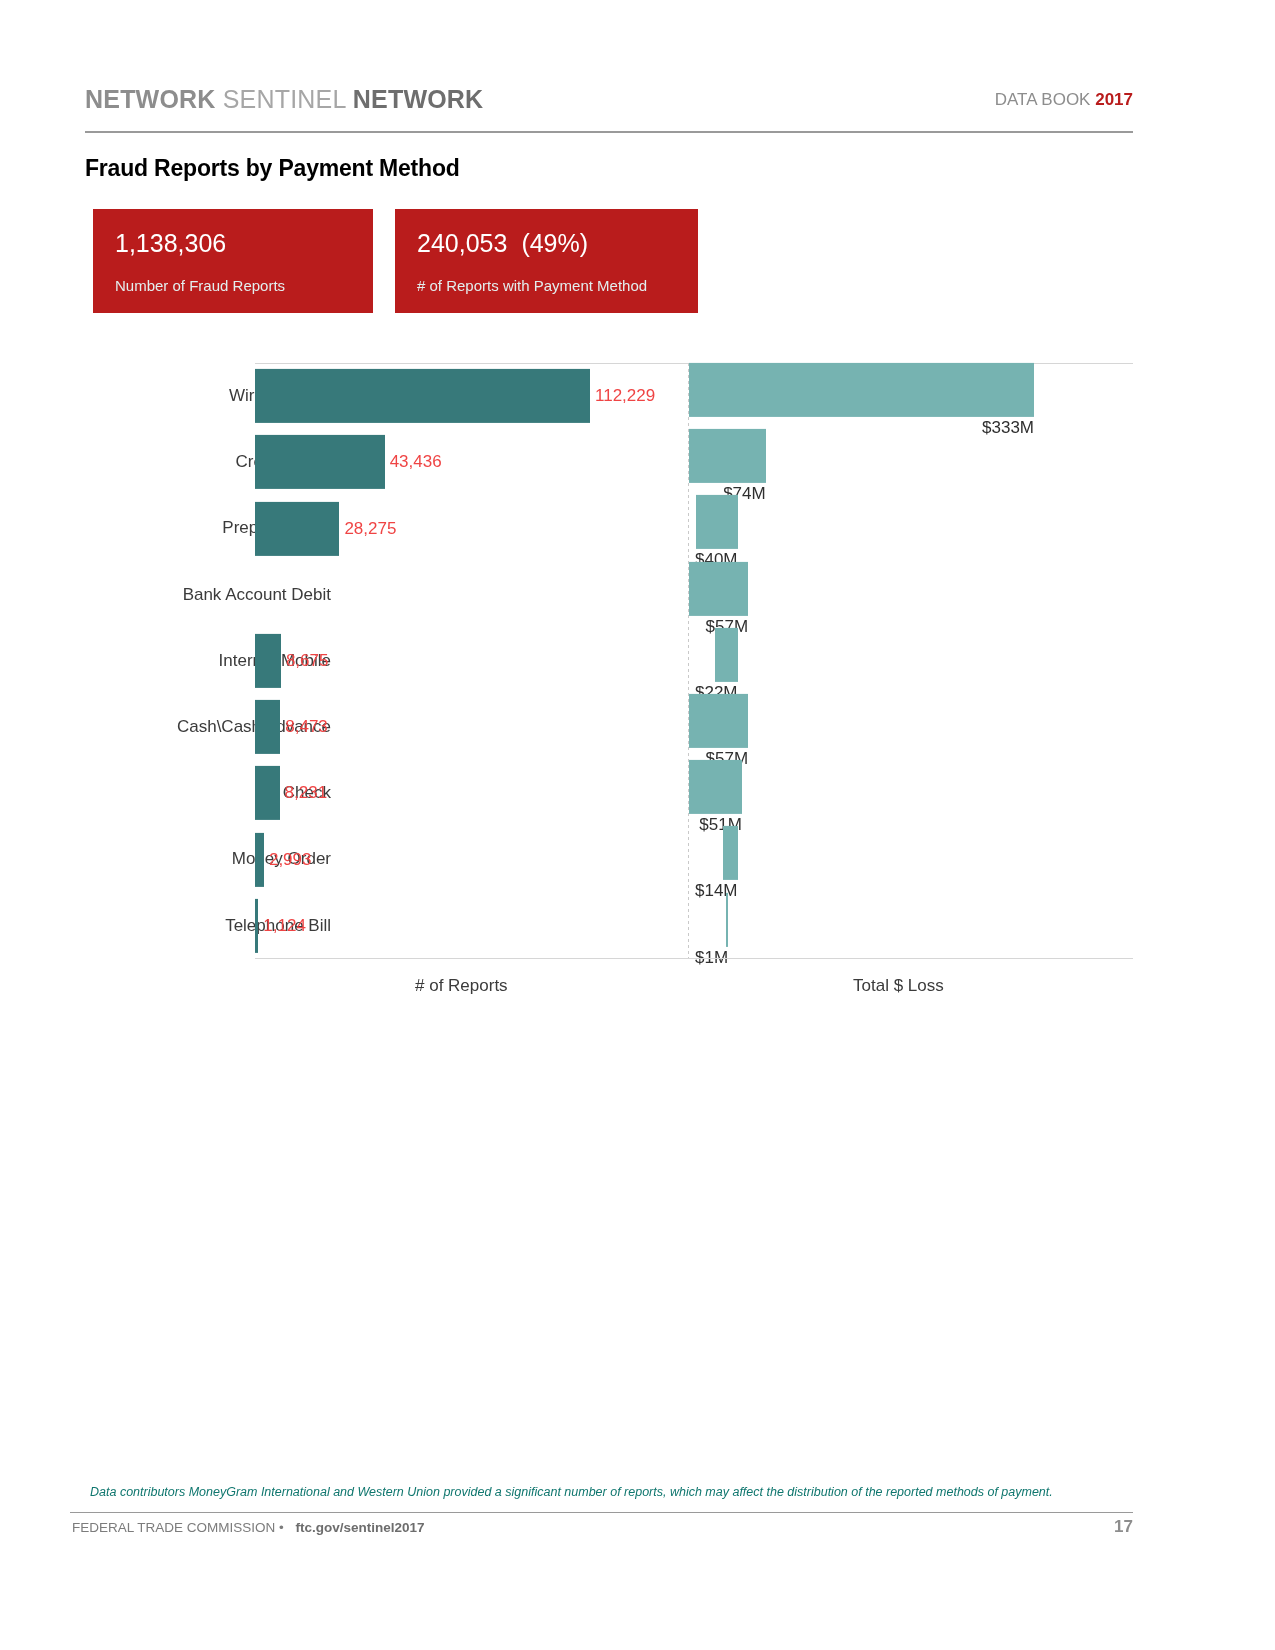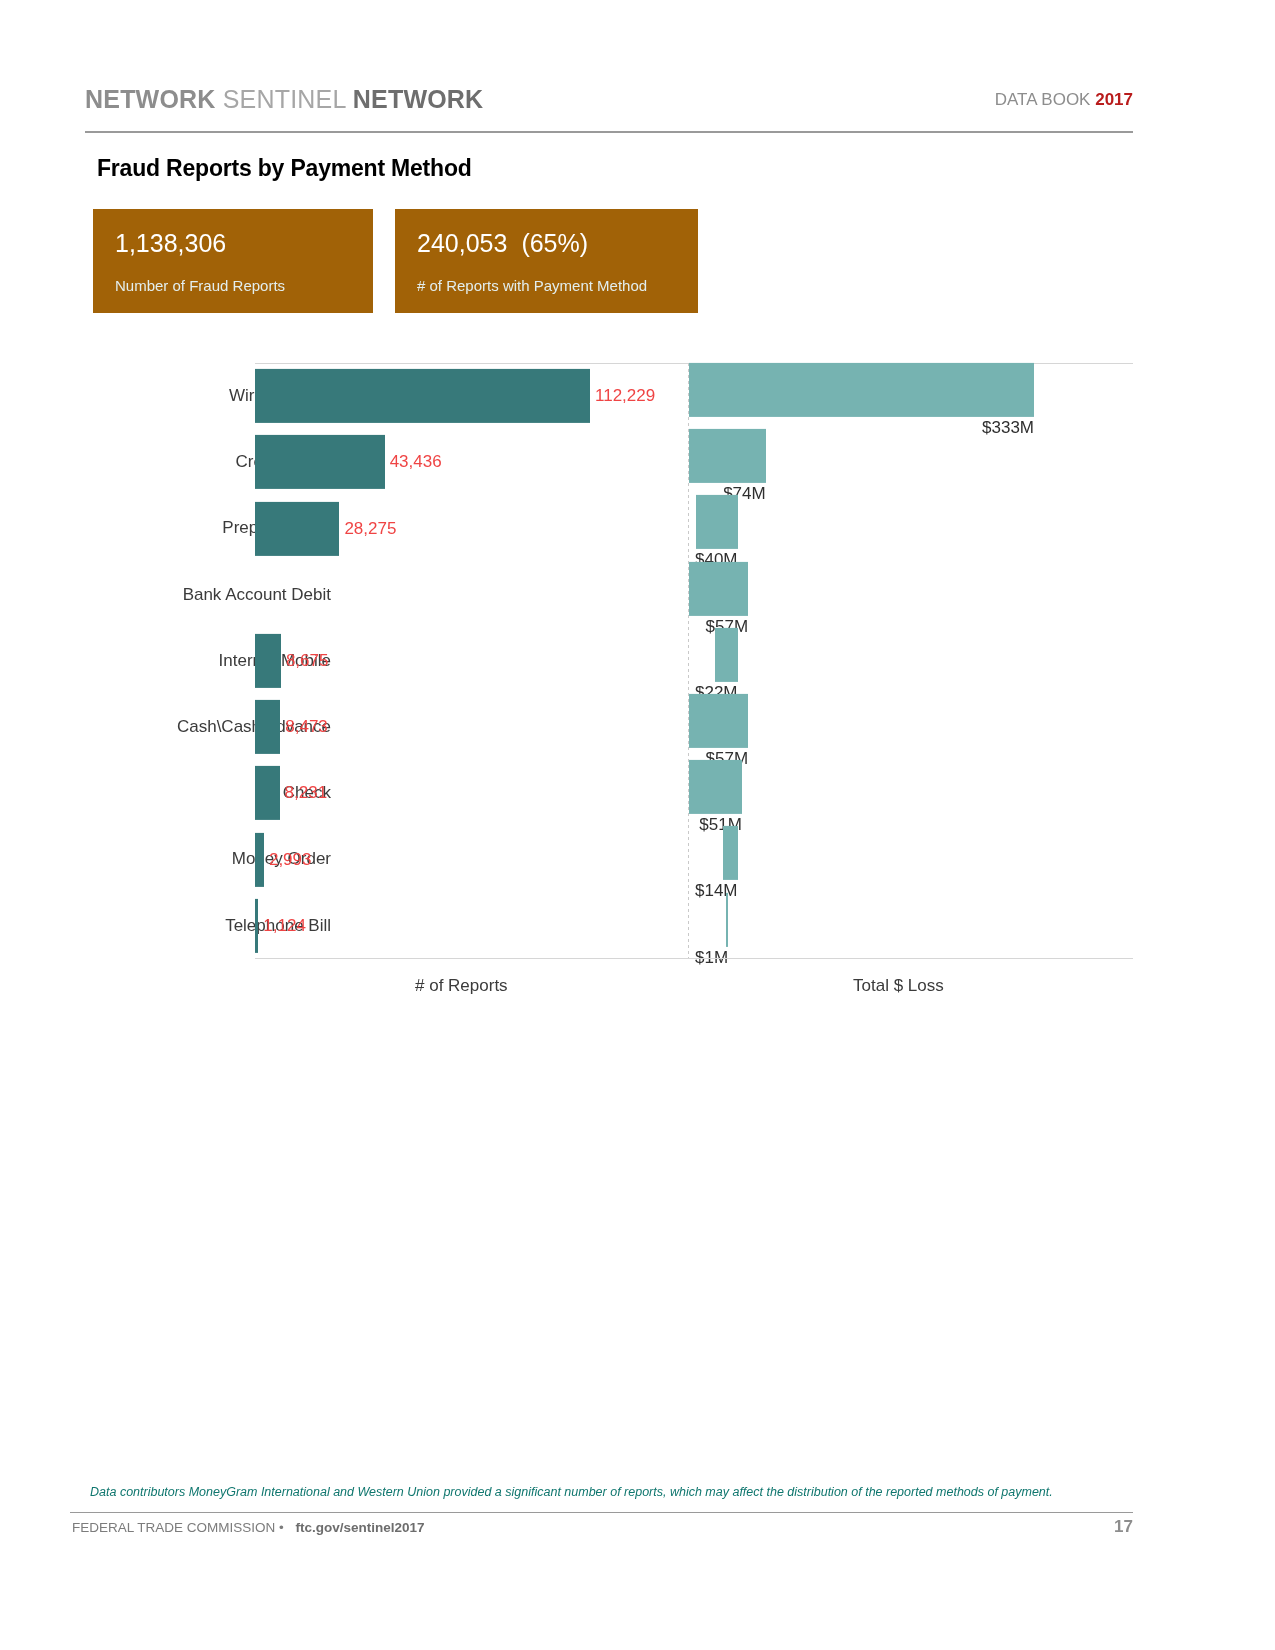--- a/index.html
+++ b/index.html
@@ -68,35 +68,34 @@
   .page-title {
     position: absolute;
     left: 85px;
     top: 154px;
     font-size: 23px;
     font-weight: bold;
     color: #000000;
     letter-spacing: -0.2px;
     line-height: 28px;
     white-space: nowrap;
-    margin-left: 12px;
   }
 
   
   .cards {
     position: absolute;
     left: 93px;
     top: 209px;
     height: 104px;
   }
   .card {
     position: absolute;
     top: 0;
     height: 104px;
-    background: #a16207;
+    background: #b91c1c;
   }
   .card-1 { left: 0;     width: 280px; }
   .card-2 { left: 302px; width: 303px; }
   .card-value {
     position: absolute;
     left: 22px;
     top: 19px;
     font-size: 25px;
     color: #ffffff;
     white-space: nowrap;
@@ -303,21 +302,21 @@
 
   <div class="cards">
     <div class="card card-1">
       <div class="card-value">
         <span>1,138,306</span>
       </div>
       <div class="card-label">Number of Fraud Reports</div>
     </div>
     <div class="card card-2">
       <div class="card-value">
-        <span>240,053</span><span class="pct">(65%)</span>
+        <span>240,053</span><span class="pct">(49%)</span>
       </div>
       <div class="card-label"># of Reports with Payment Method</div>
     </div>
   </div>
 
   <div class="chart">
     <div class="chart-top-rule"></div>
     <div class="right-baseline"></div>
     <div class="rows" id="chart-rows">
         <div class="row">

